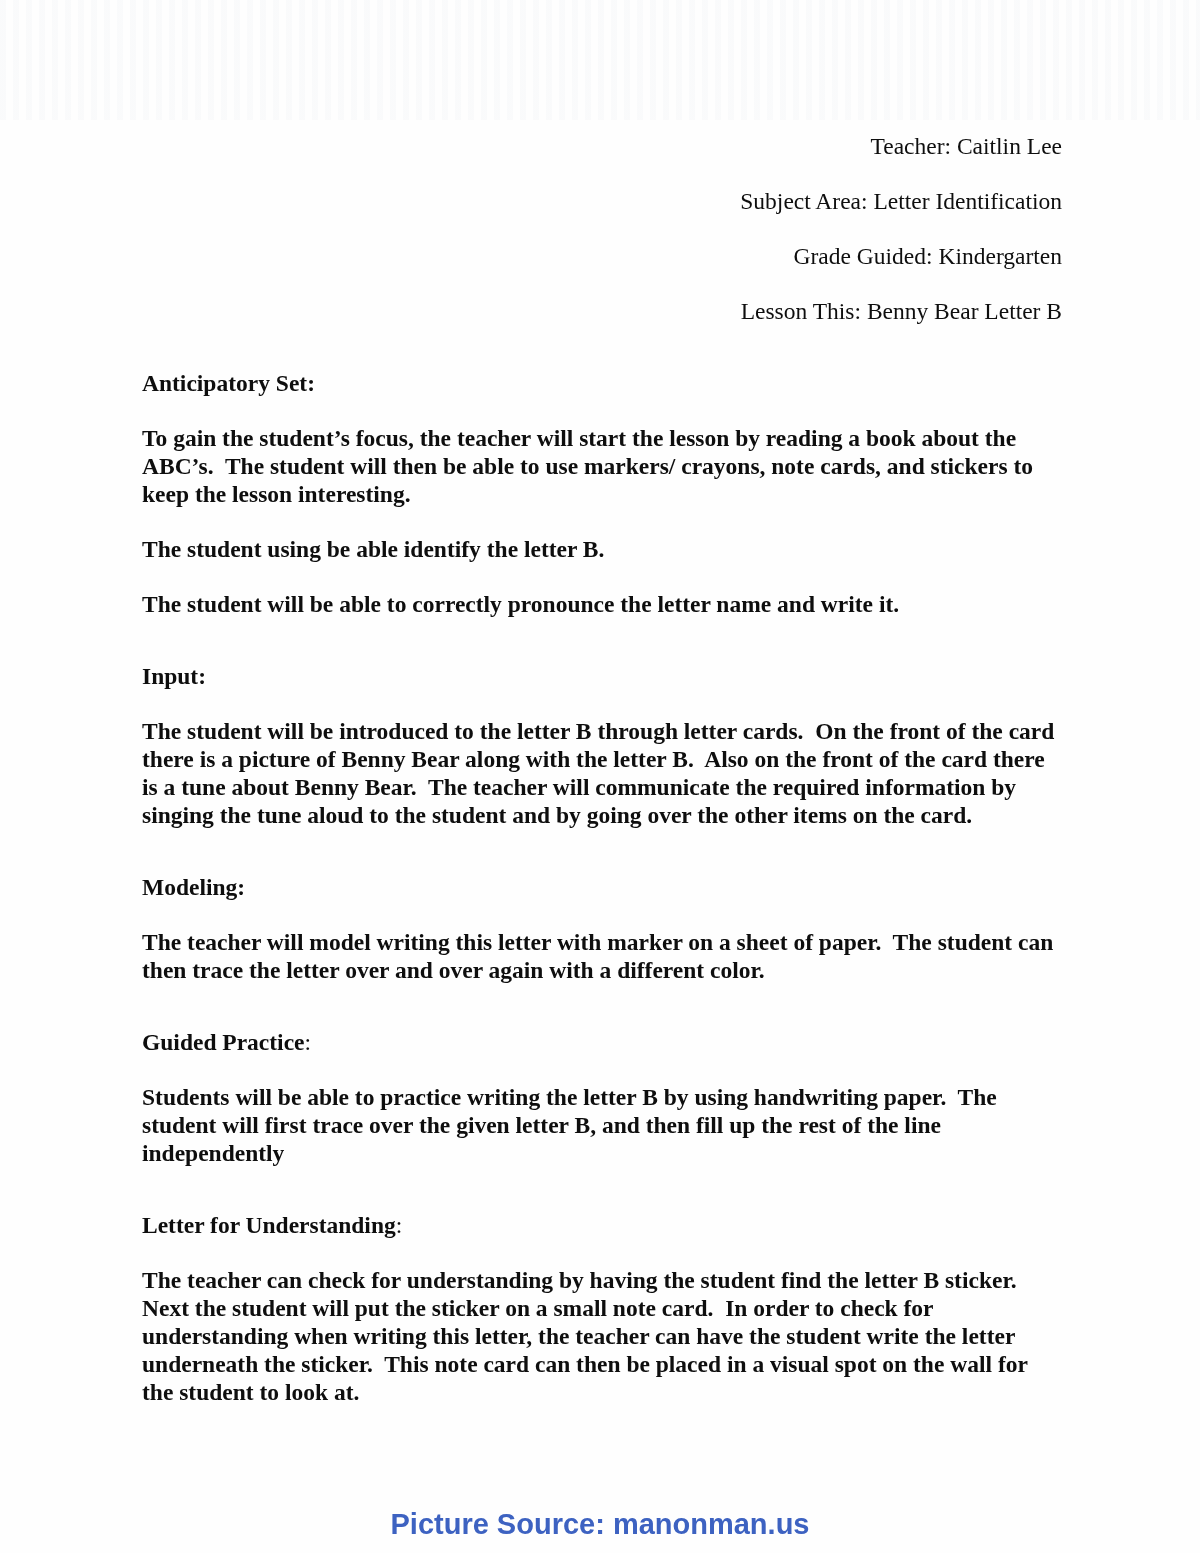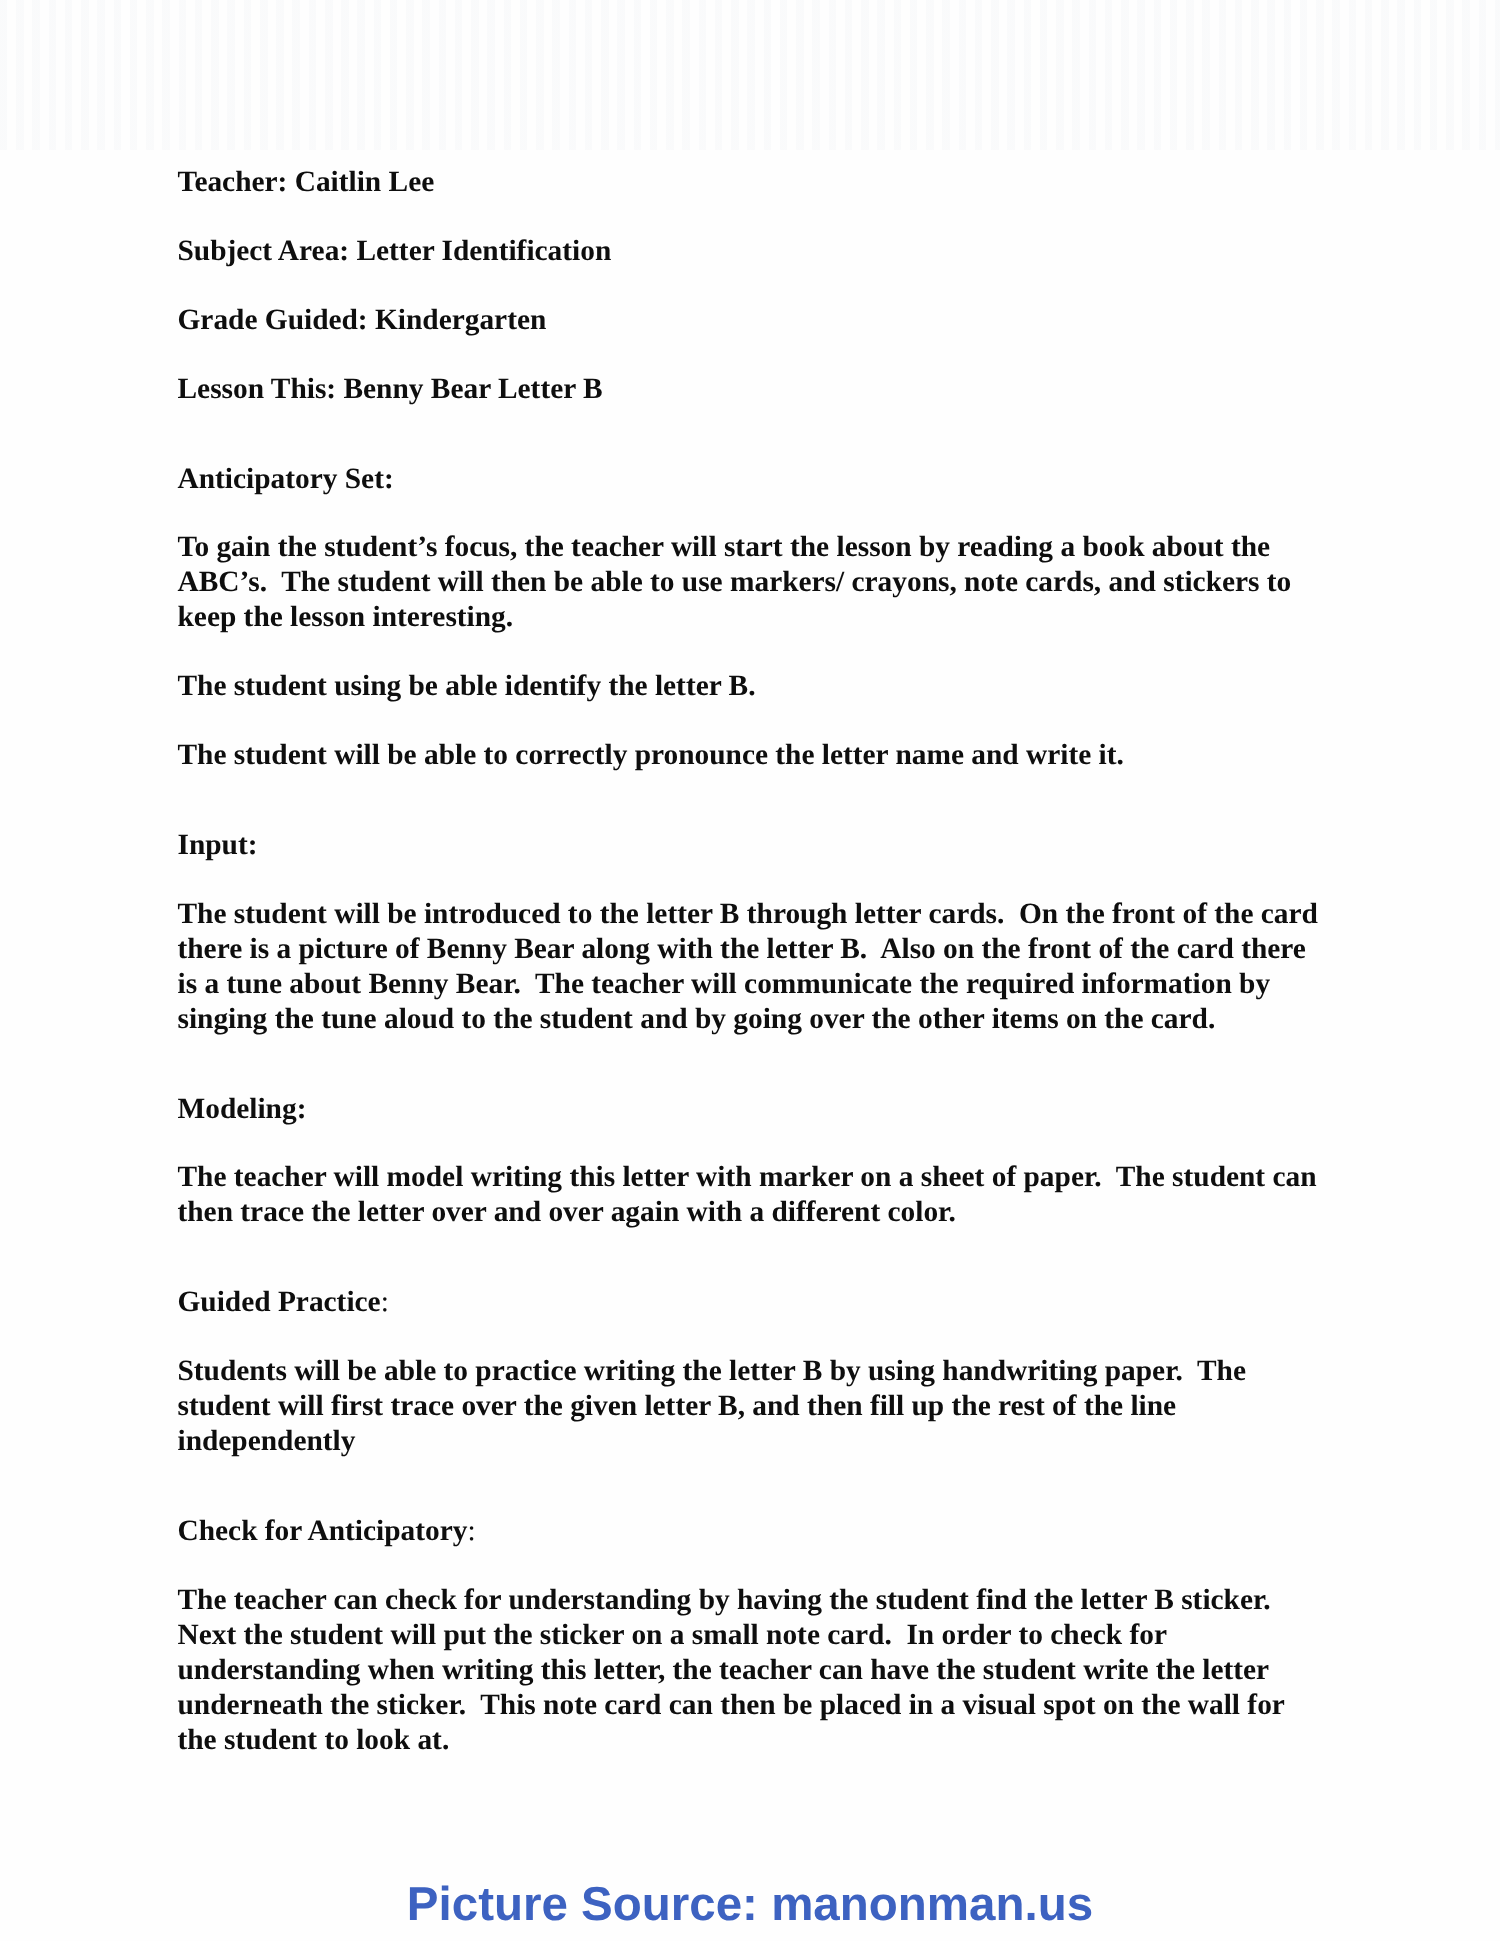--- a/index.html
+++ b/index.html
@@ -43,41 +43,42 @@
   }
   .meta p,
   .section h2,
   .section p {
     margin: 0 0 27px 0;
     font-size: 23.5px;
     line-height: 28px;
     white-space: pre-wrap;
   }
   .meta p {
-    font-weight: bold;
+    font-weight: normal;
+    text-align: right;
   }
   .section h2 {
     font-weight: bold;
     margin-top: 44px;
   }
   .section h2 .colon-plain {
     font-weight: normal;
   }
   .section p {
     font-weight: bold;
   }
   .footer {
     position: absolute;
     top: 1506px;
     left: 0;
     width: 100%;
     text-align: center;
     font-family: "Liberation Sans", "DejaVu Sans", sans-serif;
     font-weight: bold;
-    font-size: 38px;
+    font-size: 29px;
     line-height: 36px;
   }
 </style>
 </head>
 <body>
 
 <div class="page" style="background: rgb(254, 254, 254);">
   <div class="scan-noise"></div>
 
   <div class="content">
@@ -108,20 +109,20 @@
       <h2><span>Modeling:</span><span class="colon-plain"></span></h2>
       <p>The teacher will model writing this letter with marker on a sheet of paper.  The student can then trace the letter over and over again with a different color.</p>
     </div>
 
     <div class="section">
       <h2><span>Guided Practice</span><span class="colon-plain">:</span></h2>
       <p>Students will be able to practice writing the letter B by using handwriting paper.  The student will first trace over the given letter B, and then fill up the rest of the line independently</p>
     </div>
 
     <div class="section">
-      <h2><span>Check for Anticipatory</span><span class="colon-plain">:</span></h2>
+      <h2><span>Letter for Understanding</span><span class="colon-plain">:</span></h2>
       <p>The teacher can check for understanding by having the student find the letter B sticker.  Next the student will put the sticker on a small note card.  In order to check for understanding when writing this letter, the teacher can have the student write the letter underneath the sticker.  This note card can then be placed in a visual spot on the wall for the student to look at.</p>
     </div>
 
   </div>
 
   <div class="footer" style="color: rgb(61, 98, 193);">Picture Source: manonman.us</div>
 </div>
 
 </body></html>

